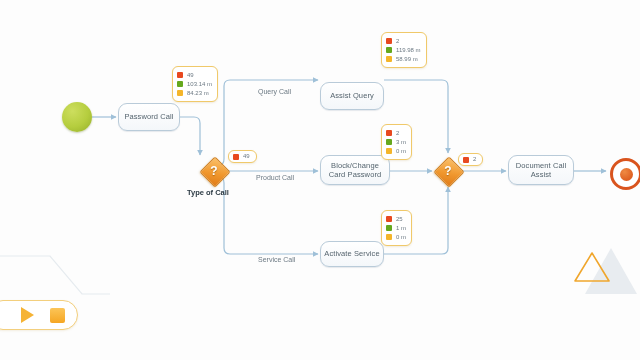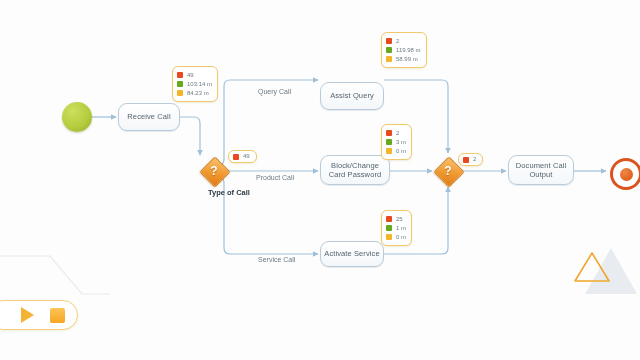--- a/index.html
+++ b/index.html
@@ -126,46 +126,46 @@
       <path d="M 574 171 L 606 171"></path>
     </g>
   </svg>
 
   <div class="start-node" style="left:62px;top:102px;"></div>
   <div class="end-node" style="left:610px;top:158px;">
     <i></i>
   </div>
 
   <div class="node" style="left:118px;top:103px;width:62px;height:28px;">
-    <span>Receive Call</span>
+    <span>Password Call</span>
   </div>
 
   <div class="node" style="left:320px;top:66px;width:64px;height:28px;margin-top:16px;">
     <span>Assist Query</span>
   </div>
 
   <div class="node" style="left:320px;top:241px;width:64px;height:26px;">
     <span>Activate Service</span>
   </div>
 
   <div class="node" style="left:320px;top:155px;width:70px;height:30px;white-space:pre-line;">
     <span style="white-space:pre-line;">Block/Change
 Card Password</span>
   </div>
 
   <div class="node" style="left:508px;top:155px;width:66px;height:30px;white-space:pre-line;">
     <span style="white-space:pre-line;">Document Call
-Output</span>
+Assist</span>
   </div>
 
   <div class="gateway" style="left:200px;top:157px;">
     <span class="dia"></span>
     <span class="q">?</span>
   </div>
-  <div class="gw-label" style="left:187px;top:188px;margin-left:21px;">Type of Call</div>
+  <div class="gw-label" style="left:187px;top:188px;">Type of Call</div>
 
   <div class="gateway" style="left:434px;top:157px;">
     <span class="dia"></span>
     <span class="q">?</span>
   </div>
 
   <div class="edge-label" style="left:258px;top:88px;">Query Call</div>
   <div class="edge-label" style="left:256px;top:174px;">Product Call</div>
   <div class="edge-label" style="left:258px;top:256px;">Service Call</div>
 

